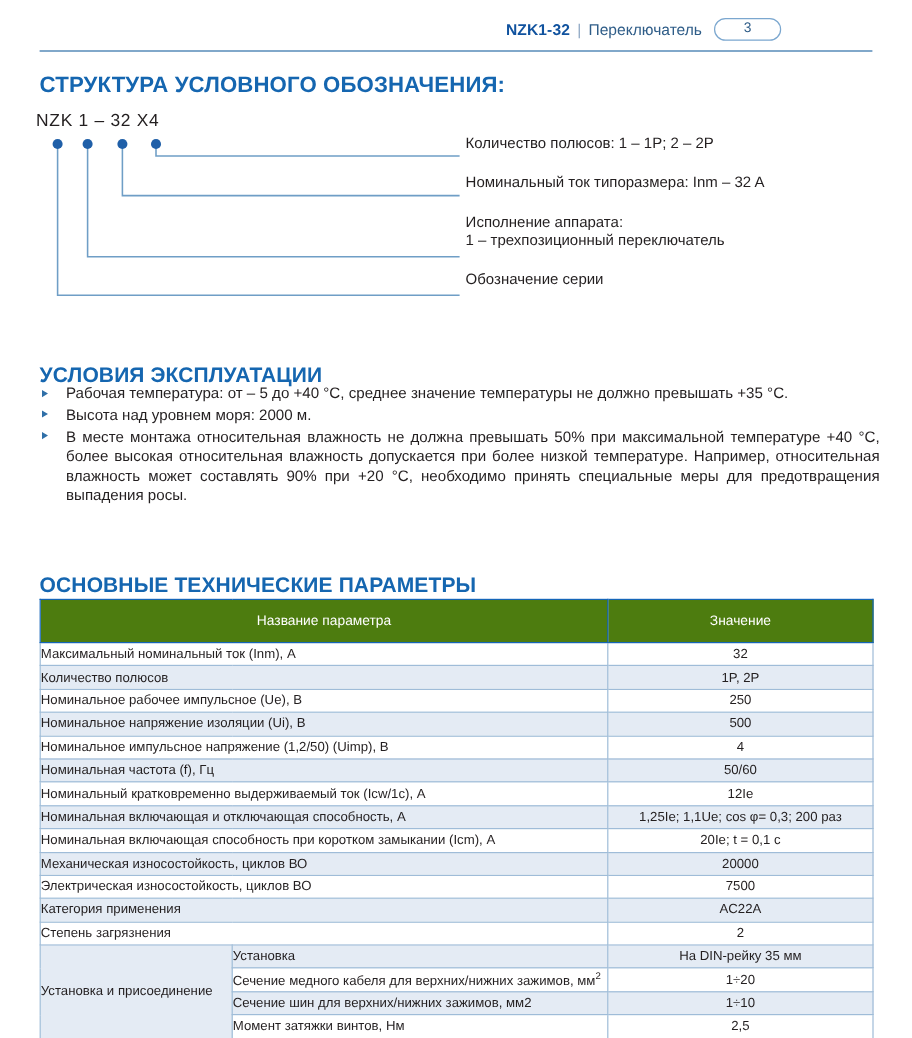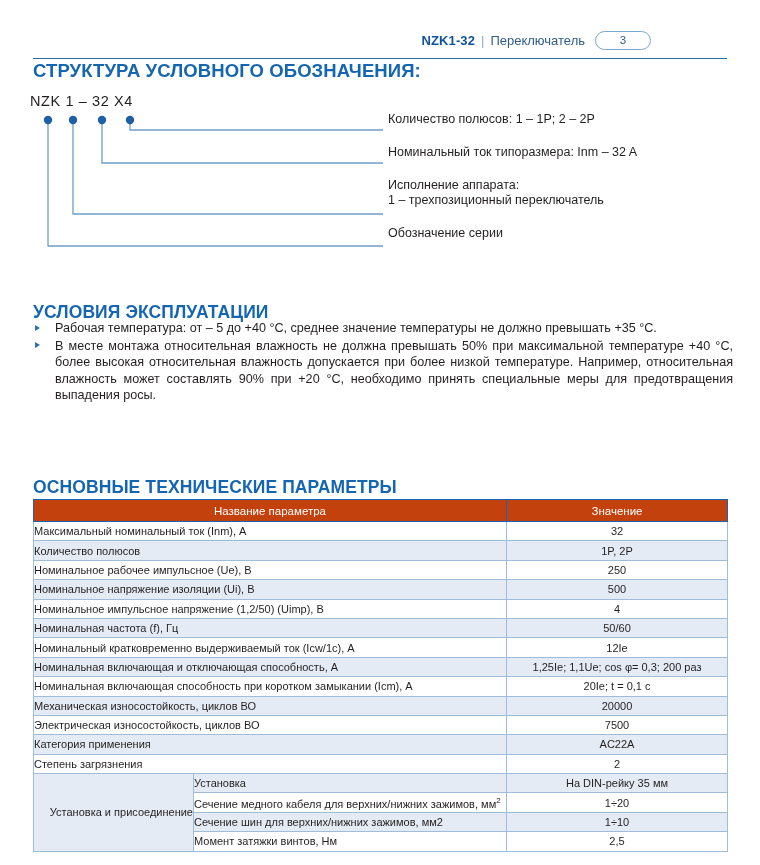--- a/index.html
+++ b/index.html
@@ -16,21 +16,20 @@
     position: relative;
     overflow: hidden;
   }
 
   
   .page-header {
     position: absolute;
     left: 0; top: 0;
     width: 684px;
     height: 46px;
-    margin-top: 16px;
   }
   .header-inner {
     position: absolute;
     right: 33px;
     top: 13px;
     display: flex;
     align-items: center;
     height: 22px;
     white-space: nowrap;
   }
@@ -150,39 +149,39 @@
     color: #231f20;
     table-layout: fixed;
   }
   .params-table th,
   .params-table td {
     border: 1px solid #9fbcd8;
     padding: 0;
     height: 19.4px;
   }
   .params-table thead th {
-    background: #c2410c;
+    background: #4d7c0f;
     color: #ffffff;
     font-weight: normal;
     font-size: 11.5px;
     text-align: center;
-    height: 22px;
+    height: 36px;
     border: 1px solid #1565b8;
   }
   .cell-name {
     text-align: left;
     padding-left: 6px;
   }
   .cell-value {
     text-align: center;
   }
   .row-odd  td { background: #ffffff; }
   .row-even td { background: #e4ebf4; }
   .merged-label {
-    text-align: right;
+    text-align: left;
     background: #e4ebf4;
     vertical-align: middle;
     font-size: 11px;
     margin-left: 11px;
   }
   .sub-name {
     text-align: left;
     padding-left: 6px;
   }
   sup { font-size: 8px; vertical-align: super; }
@@ -222,20 +221,24 @@
 <div class="callout-label" id="cl-2" style="white-space:pre;">Исполнение аппарата:
 1 – трехпозиционный переключатель</div>
 <div class="callout-label" id="cl-3">Обозначение серии</div>
 
 <div class="section-heading" id="h-conditions">УСЛОВИЯ ЭКСПЛУАТАЦИИ</div>
 
 <div class="conditions">
   <div class="cond-item">
     <span class="tri"></span>
     <span>Рабочая температура: от – 5 до +40 °C, среднее значение температуры не должно превышать +35 °C.</span>
+  </div>
+  <div class="cond-item">
+    <span class="tri"></span>
+    <span>Высота над уровнем моря: 2000 м.</span>
   </div>
   <div class="cond-item multi">
     <span class="tri"></span>
     <span>В месте монтажа относительная влажность не должна превышать 50% при максимальной температуре +40 °C, более высокая относительная влажность допускается при более низкой температуре. Например, относительная влажность может составлять 90% при +20 °C, необходимо принять специальные меры для предотвращения выпадения росы.</span>
   </div>
 </div>
 
 <div class="section-heading" id="h-params">ОСНОВНЫЕ ТЕХНИЧЕСКИЕ ПАРАМЕТРЫ</div>
 
 <table class="params-table">

